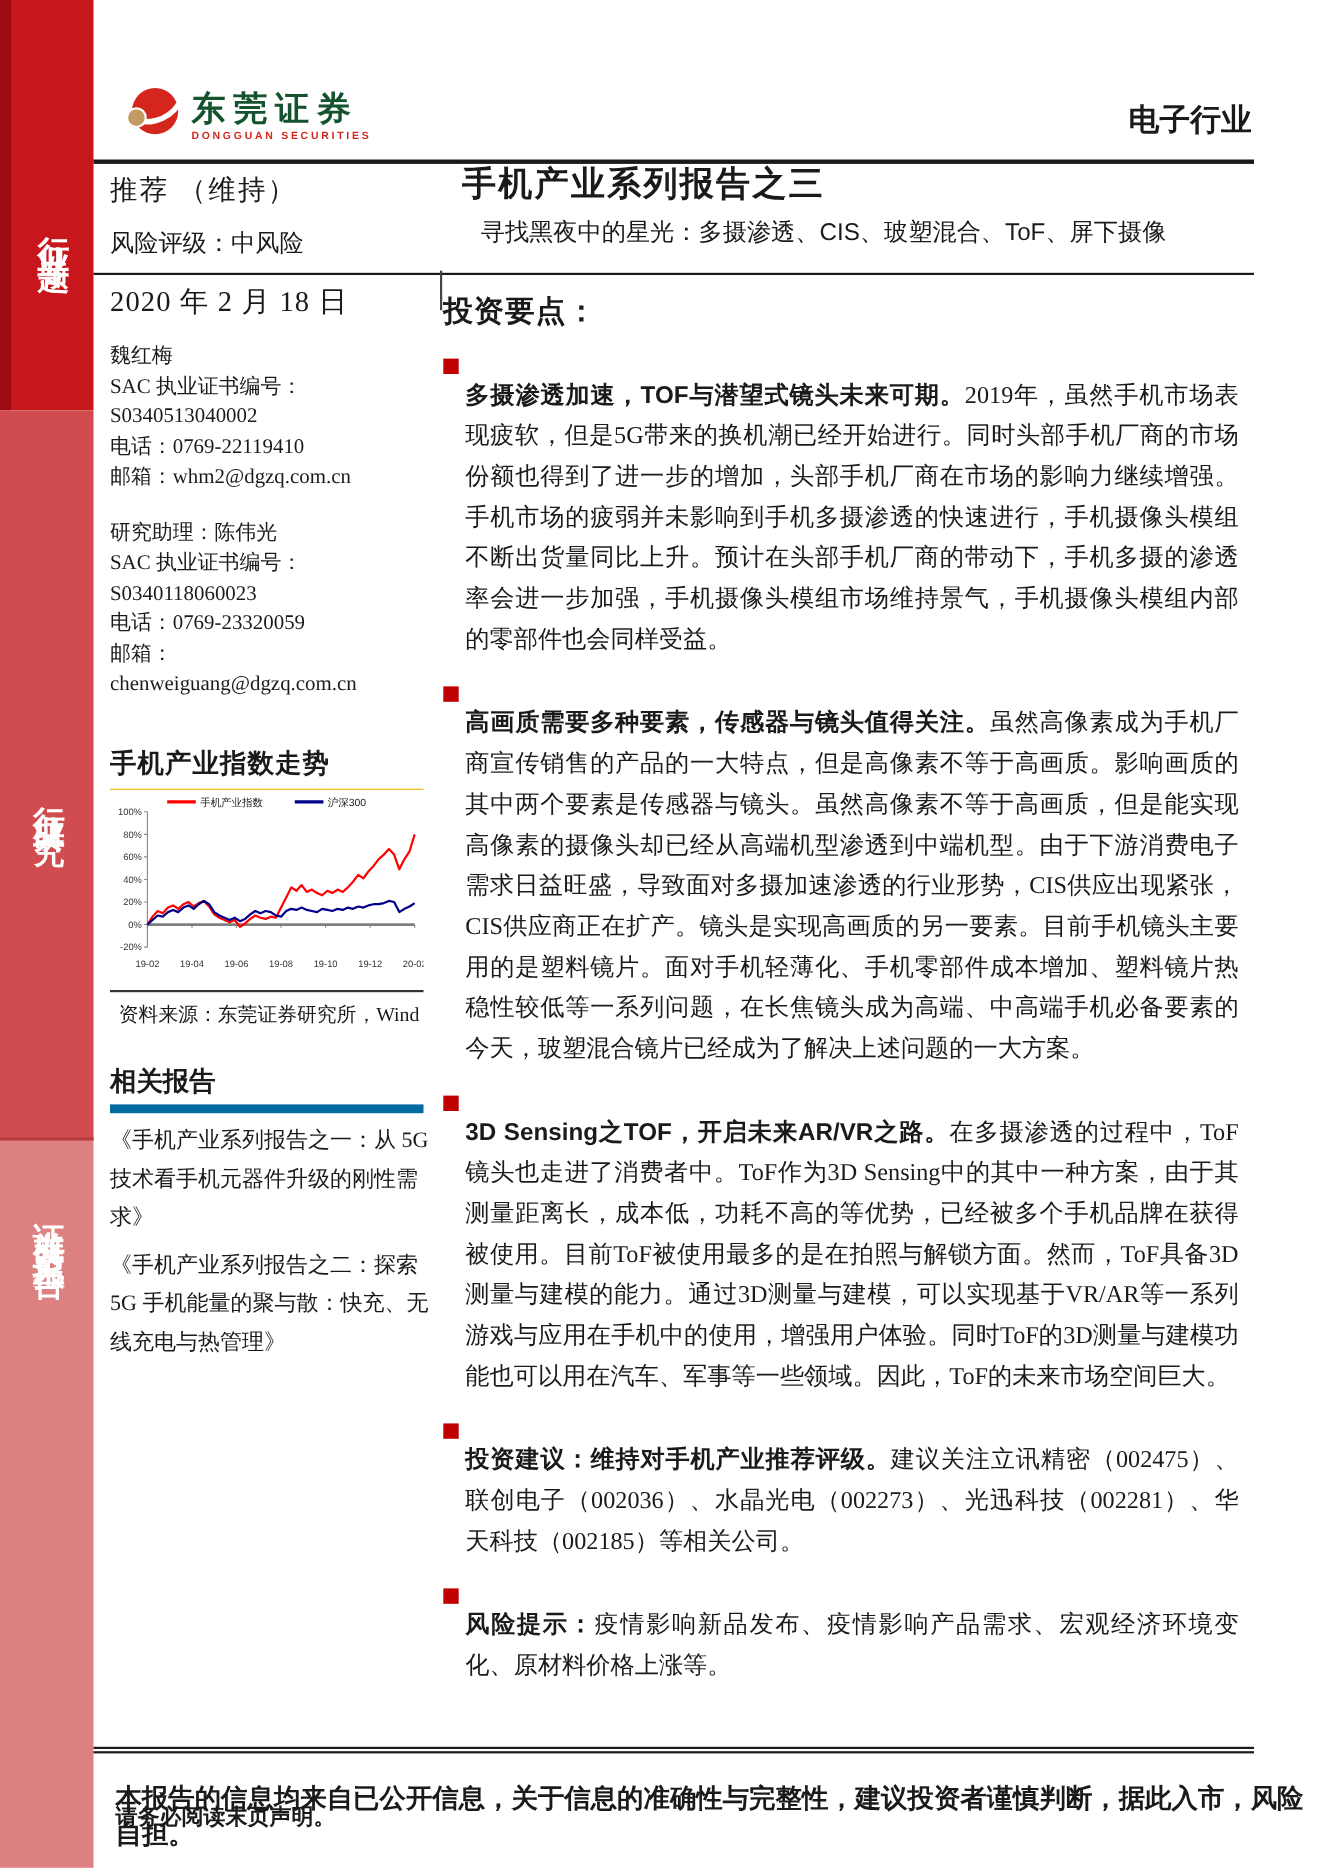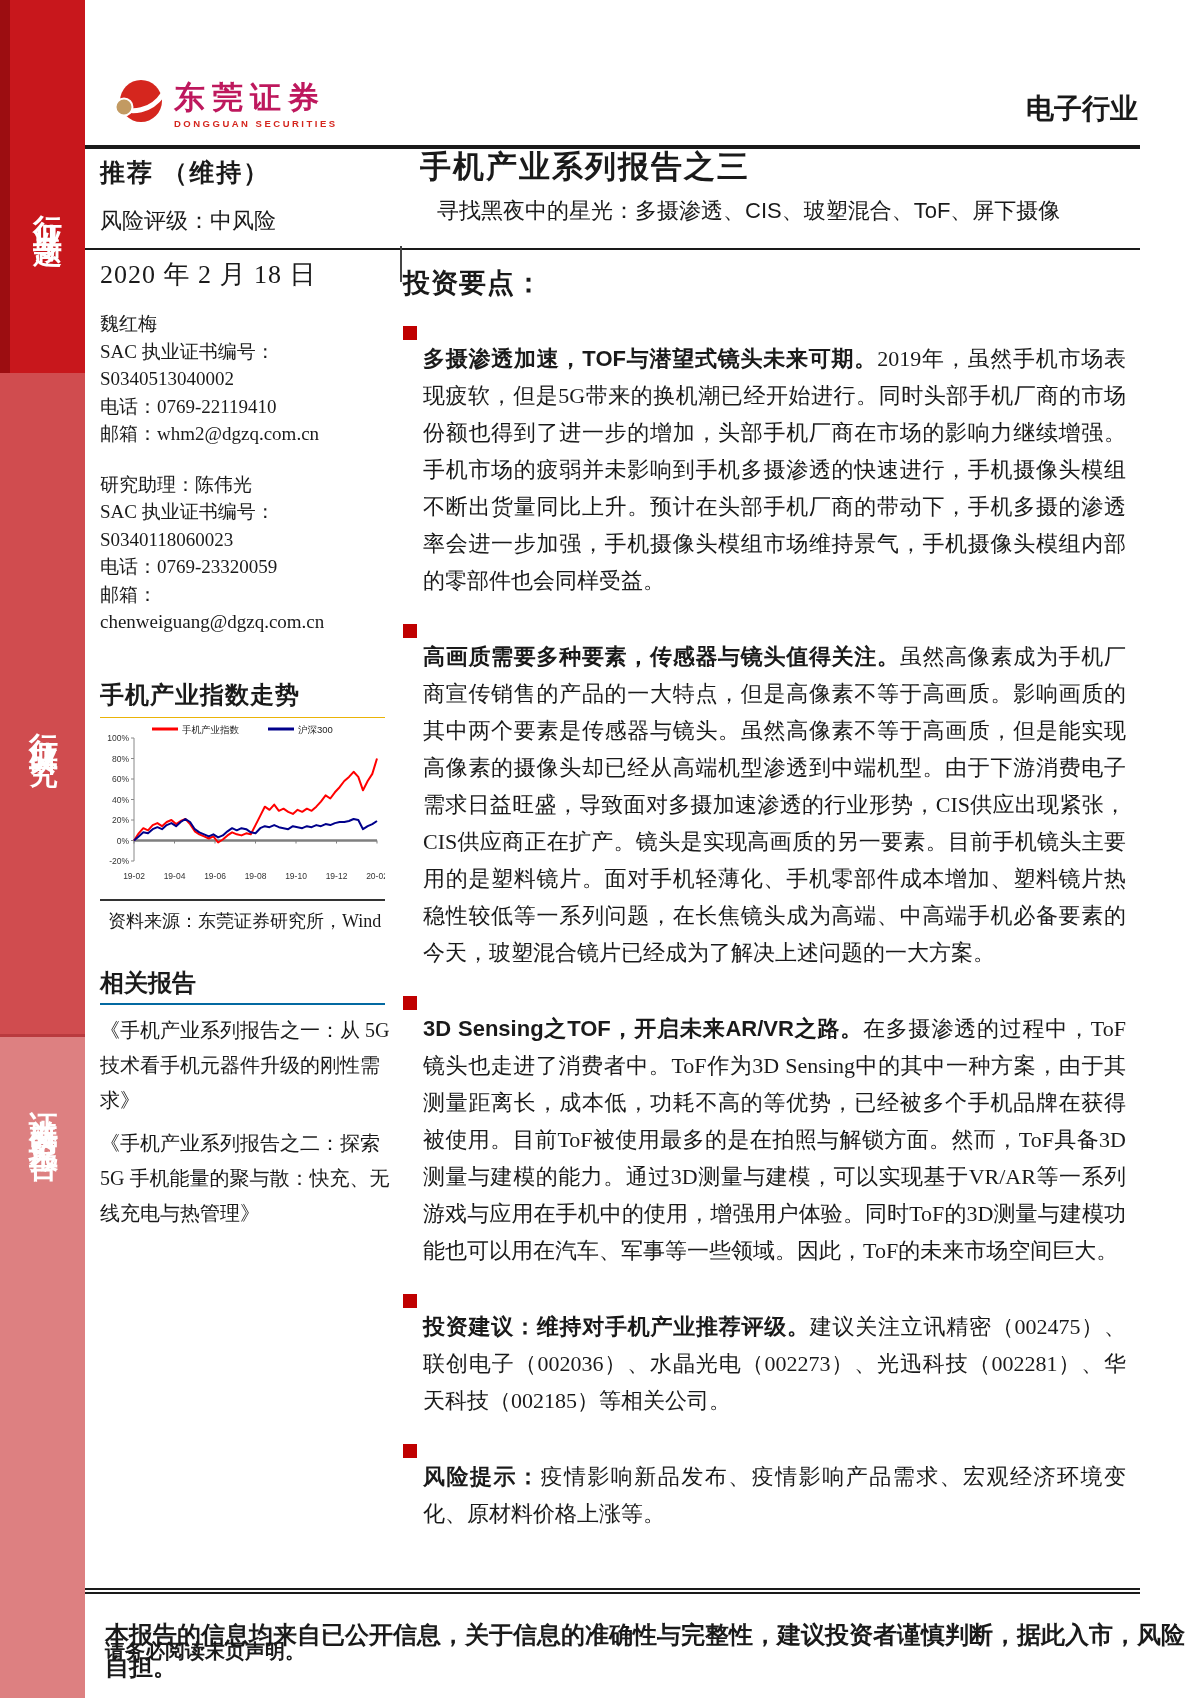--- a/index.html
+++ b/index.html
@@ -21,44 +21,44 @@
     position:absolute;writing-mode:vertical-rl;text-orientation:upright;
     color:#fff;font-weight:bold;font-size:29px;letter-spacing:8px;
     font-family:"Liberation Sans","DejaVu Sans",sans-serif;white-space:nowrap;
   }
   .vl1{left:28px;top:192px;}
   .vl2{left:24px;top:710px;}
   .vl3{left:24px;top:1088px;}
 
   
   .logo{position:absolute;left:114px;top:78px;display:flex;align-items:center;gap:10px;}
-  .logo-text .cn{color:#be185d;font-size:31px;font-weight:bold;letter-spacing:7px;line-height:1.1;font-family:"Liberation Serif",serif;}
+  .logo-text .cn{color:#14532d;font-size:31px;font-weight:bold;letter-spacing:7px;line-height:1.1;font-family:"Liberation Serif",serif;}
   .logo-text .en{color:#d5261e;font-size:9.5px;letter-spacing:2.5px;font-family:"Liberation Sans",sans-serif;font-weight:bold;margin-top:2px;}
   .industry{position:absolute;right:62px;top:90px;font-size:28px;font-weight:bold;}
   .header-line{position:absolute;left:85px;right:60px;top:145px;height:0;border-top:4px solid #1a1a1a;}
 
   
-  .rec{position:absolute;left:100px;top:156px;font-size:25px;font-weight:700;letter-spacing:2px;}
+  .rec{position:absolute;left:100px;top:156px;font-size:25px;font-weight:400;letter-spacing:2px;}
   .risk{position:absolute;left:100px;top:206px;font-size:22px;}
   .rpt-title{position:absolute;left:420px;top:146px;font-size:31px;font-weight:bold;letter-spacing:2px;}
   .rpt-subtitle{position:absolute;left:437px;top:196px;font-size:22px;font-weight:normal;}
   .row-line{position:absolute;left:85px;right:60px;top:248px;height:0;border-top:2px solid #1a1a1a;}
   .vtick{position:absolute;left:400px;top:246px;width:2px;height:36px;background:#444;}
 
   
   .left-col{position:absolute;left:100px;top:258px;width:300px;}
   .date{font-size:26px;line-height:34px;margin-bottom:18px;letter-spacing:1px;}
   .who{font-size:19px;line-height:27.5px;}
   .who.analyst{margin-bottom:23px;font-family:Liberation Serif, serif;}
   .who.assistant{margin-bottom:44px;}
   .chart-head{font-size:24px;font-weight:bold;line-height:30px;letter-spacing:1px;border-bottom:1px solid #eab308;padding-bottom:7px;width:285px;}
   .chart-wrap{margin-top:2px;width:285px;}
   .chart-bottom-line{width:285px;border-top:2px solid #333;margin-top:10px;}
   .source{font-size:18px;margin-top:8px;padding-left:8px;}
-  .related-head{font-size:24px;font-weight:bold;line-height:28px;margin-top:36px;border-bottom:2px solid #0369a1;padding-bottom:6px;width:285px;}
+  .related-head{font-size:24px;font-weight:bold;line-height:28px;margin-top:36px;border-bottom:8px solid #0369a1;padding-bottom:6px;width:285px;}
   .related-item{font-size:20px;line-height:35px;margin-top:8px;width:300px;}
 
   
   .main-col{position:absolute;left:403px;top:265px;width:737px;}
   .main-head{font-size:27px;font-weight:bold;letter-spacing:1px;}
   .bullet{display:flex;margin-top:13px;flex-direction:column;}
   .bullet .sq{flex:0 0 14px;width:14px;height:14px;background:#c00000;margin-top:12px;}
   .bullet .txt{margin-left:20px;width:703px;font-size:22px;line-height:37px;text-align:justify;}
   .bullet .lead{font-family:"Liberation Sans","DejaVu Sans",sans-serif;font-weight:bold;}
 

